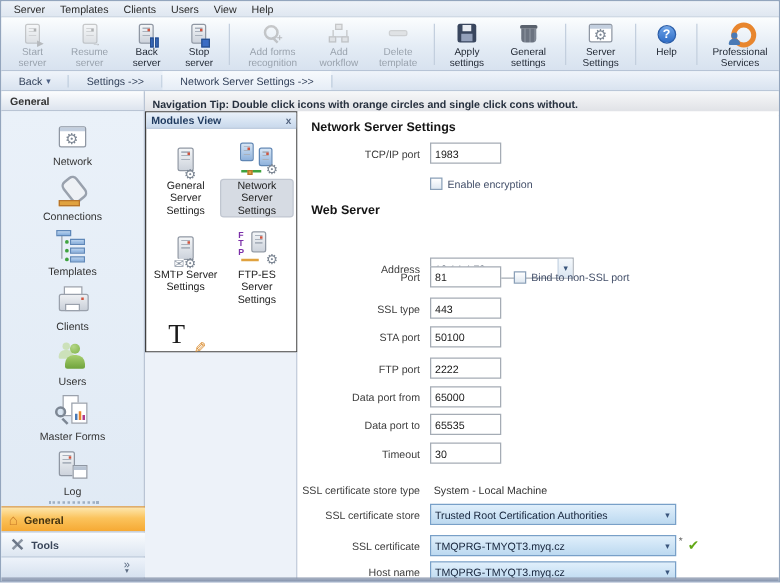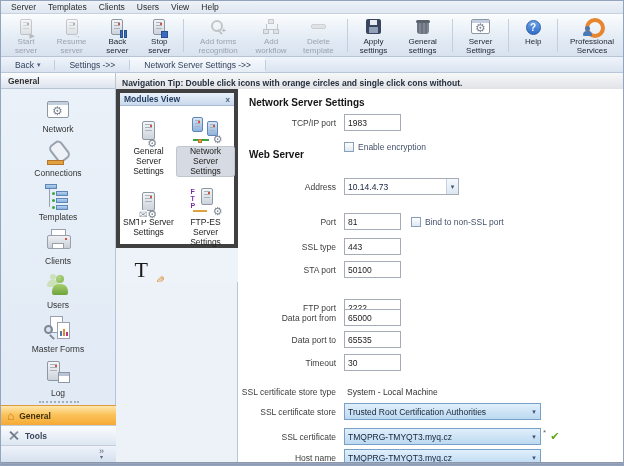--- a/index.html
+++ b/index.html
@@ -150,22 +150,22 @@
   .tools-ic { position:relative; width:13px; height:13px; }
   .tools-ic i { position:absolute; left:6px; top:1px; width:2px; height:11px; background:#8a94a2; }
   .tools-ic i:nth-child(1){ transform:rotate(45deg); } .tools-ic i:nth-child(2){ transform:rotate(-45deg); background:#6b7687; }
   #nav-chevron { position:absolute; left:0; top:356px; width:115px; height:17px;
     background:linear-gradient(#eef3fa,#d6e1ef); border-top:1px solid #c2cddd;
     display:flex; justify-content:flex-end; align-items:center; padding-right:12px; }
   #nav-chevron .chv { font-size:9px; color:#5a6a80; line-height:.8; text-align:center; }
   #nav-chevron .chv .dn { display:block; font-size:6px; }
 
   
-  #modules { position:absolute; left:115px; top:88px; width:122px; height:159px;
-    background:#fff; border:4px solid #404040; }
+  #modules { position:absolute; left:115px; top:88px; width:122px; height:193px;
+    background:#fff; border:1px solid #404040; }
   #mod-head { height:13px; background:linear-gradient(#e9f1fa,#c9d9ec);
     border-bottom:1px solid #aabdd6; display:flex; align-items:center; justify-content:space-between;
     padding:0 4px; font-size:8.5px; font-weight:bold; color:#1f3a5f; }
   #mod-close { font-size:8px; color:#51627d; font-weight:bold; }
   #mod-grid { display:grid; grid-template-columns:57px 57px; justify-content:center; row-gap:8px; padding-top:7px; }
   .mod-item { display:flex; flex-direction:column; align-items:center; }
   .mod-ico { height:34px; display:flex; align-items:center; justify-content:center; position:relative; }
   .mi-label { font-size:8.5px; line-height:1.15; text-align:center; color:#222; padding:0 2px; border-radius:2px; }
   .mod-item.selected .mi-label { background:#d6dbe3; box-shadow:0 0 0 1px #c0c6d0; }
   .mgear { position:absolute; right:-2px; bottom:-2px; font-size:11px; }
@@ -504,23 +504,23 @@
       <span class="flabel">TCP/IP port</span>
       <input class="fin w57" value="1983" style="">
     </div>
 
     <div class="frow" style="top:49px">
       <span class="flabel"></span>
       <span class="cb"></span>
       <span class="cb-label">Enable encryption</span>
     </div>
 
-    <div class="fheading" style="top:60px">Web Server</div>
-
-    <div class="frow" style="top:89px">
+    <div class="fheading" style="top:74px">Web Server</div>
+
+    <div class="frow" style="top:117px">
       <span class="flabel">Address</span>
       <span class="combo cw115">
         <span class="combo-val">10.14.4.73</span>
         <span class="combo-btn">▾</span>
       </span>
     </div>
 
     <div class="frow" style="top:124px">
       <span class="flabel">Port</span>
       <input class="fin w57" value="81" style="">
@@ -531,21 +531,21 @@
     <div class="frow" style="top:149px">
       <span class="flabel">SSL type</span>
       <input class="fin w57" value="443" style="">
     </div>
 
     <div class="frow" style="top:172px">
       <span class="flabel">STA port</span>
       <input class="fin w57" value="50100" style="">
     </div>
 
-    <div class="frow" style="top:210px">
+    <div class="frow" style="top:197px">
       <span class="flabel">FTP port</span>
       <input class="fin w57" value="2222" style="">
     </div>
 
     <div class="frow" style="top:220px">
       <span class="flabel">Data port from</span>
       <input class="fin w57" value="65000" style="">
     </div>
 
     <div class="frow" style="top:242px">

